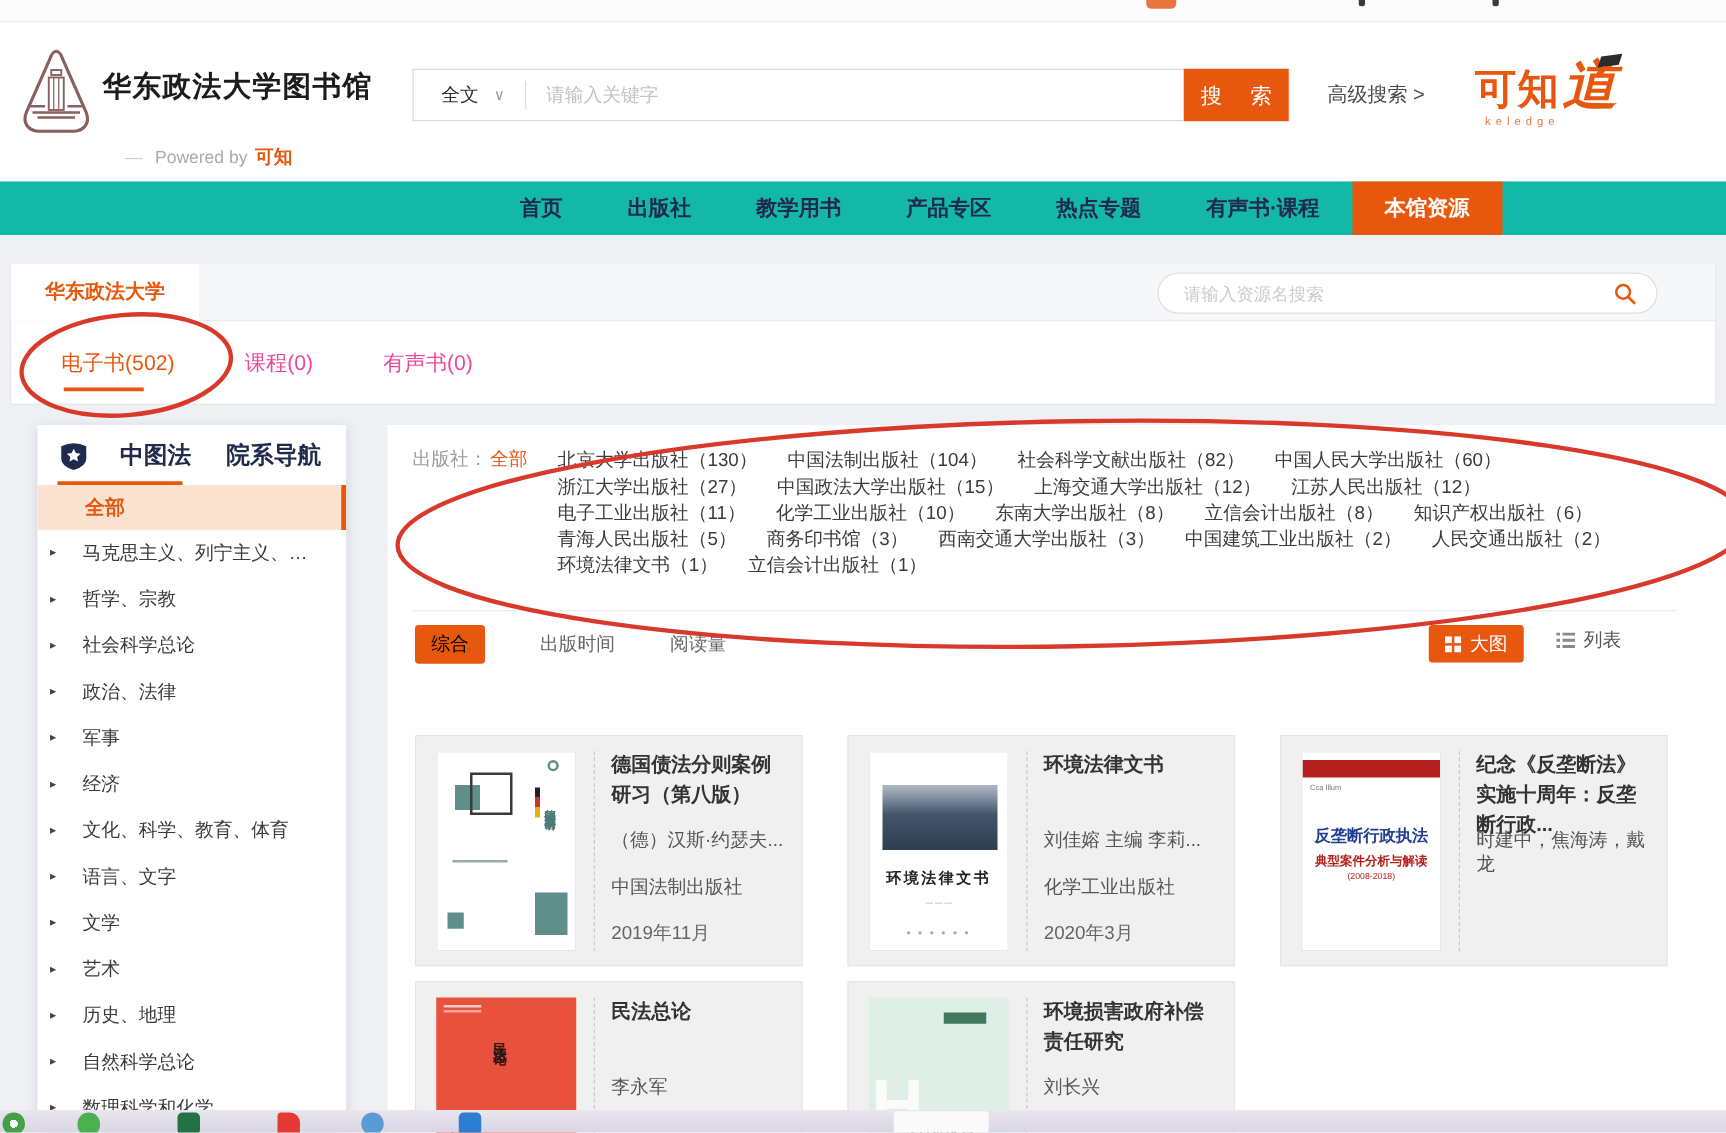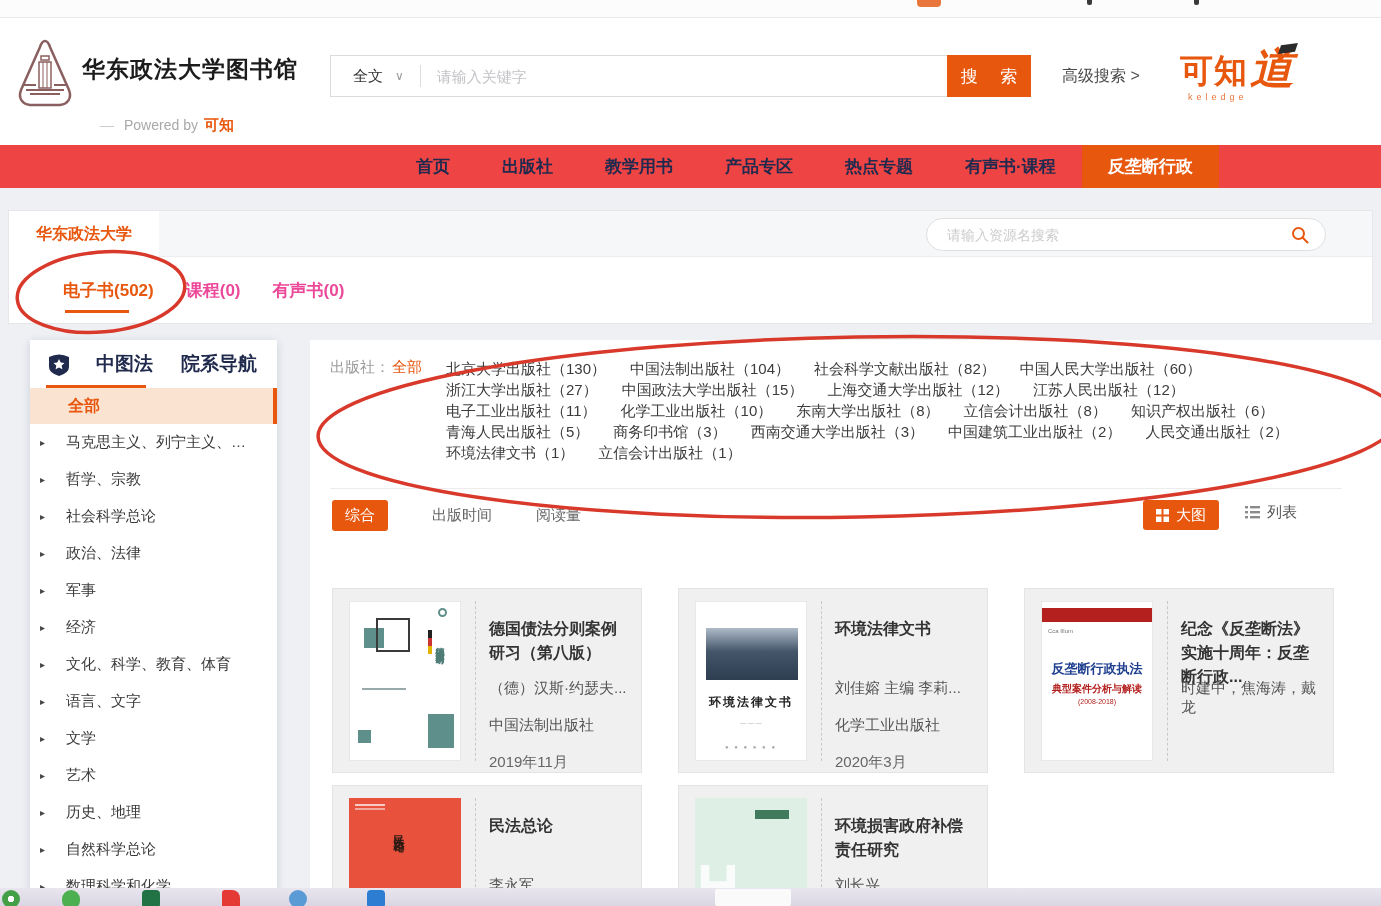--- a/index.html
+++ b/index.html
@@ -30,36 +30,36 @@
   #adv-search { position:absolute; left:1062px; top:48px; font-size:16px; color:#4a4a4a; cursor:pointer; }
 
   #keledge { position:absolute; left:1180px; top:28px; width:150px; color:#e8570e; }
   #keledge .k-row { display:flex; align-items:flex-start; line-height:1; position:relative; }
   #keledge .k-main { font-size:33px; font-weight:bold; letter-spacing:1px; margin-top:8px; }
   #keledge .k-dao { font-size:44px; font-weight:bold; font-style:italic; margin-left:2px; }
   #keledge .k-cap { position:absolute; right:34px; top:-2px; width:16px; height:9px; background:#2b2b2b; transform:skewX(-25deg) rotate(-8deg); }
   #keledge .k-sub { font-size:9px; letter-spacing:4px; color:#e8763c; margin-top:2px; padding-left:8px; }
 
   
-  #nav { display:flex; align-items:stretch; height:43px; background:#ef4444; padding-left:390px; }
+  #nav { display:flex; align-items:stretch; height:43px; background:#14b8a6; padding-left:390px; }
   .nav-item { display:flex; align-items:center; padding:0 26px; font-size:17px; font-weight:bold; color:#202a4e; cursor:pointer; white-space:nowrap; }
   .nav-item.active { background:#e8570e; color:#fff; }
 
   
   #main { position:relative; height:718px; background:#eef0f4; }
 
   
   #res-panel { position:absolute; left:8px; top:22px; width:1365px; height:114px; background:#fff; border:1px solid #e7e7ea; }
   #org-row { position:relative; height:46px; background:#f6f7f9; border-bottom:1px solid #ededef; }
   #org-tab { width:150px; height:46px; background:#fff; color:#e8570e; font-weight:bold; font-size:16px; line-height:46px; text-align:center; cursor:pointer; }
   #res-search-pill { position:absolute; left:917px; top:7px; width:400px; height:33px; border:1px solid #e0e0e2; border-radius:17px; background:#fff; display:flex; align-items:center; }
   #res-search-input { flex:1; border:none; outline:none; background:transparent; padding-left:20px; font-size:14px; color:#333; }
   #res-search-input::placeholder { color:#ccc; }
   #res-search-pill svg { margin-right:16px; cursor:pointer; }
-  #subtabs { display:flex; gap:32px; padding:22px 0 0 54px;font-weight:bold; }
+  #subtabs { display:flex; gap:56px; padding:22px 0 0 40px; }
   .subtab { position:relative; font-size:17px; color:#ec4899; cursor:pointer; }
   .subtab .tab-cnt::before { content:"("; } .subtab .tab-cnt::after { content:")"; }
   .subtab.active { color:#e8570e; }
   .subtab.active::after { content:""; position:absolute; left:2px; bottom:-11px; width:64px; height:3px; background:#e8570e; }
 
   
   #sidebar { position:absolute; left:30px; top:152px; width:247px; height:566px; background:#fff; box-shadow:0 2px 8px rgba(110,120,140,.28); z-index:2; overflow:hidden; }
   #side-head { display:flex; align-items:center; height:48px; padding-left:16px; position:relative; }
   #side-head .t { font-size:19px; font-weight:bold; color:#1f2a4d; cursor:pointer; }
   #side-head .t1 { margin-left:24px; }
@@ -75,30 +75,30 @@
   #content { position:absolute; left:310px; top:152px; width:1071px; height:566px; background:#fff; }
   #filter-label { position:absolute; left:20px; top:18px; font-size:15px; color:#9b9b9b; }
   #filter-all { position:absolute; left:82px; top:18px; font-size:15px; color:#e8570e; cursor:pointer; }
   #pub-list { position:absolute; left:136px; top:18px; width:880px; display:flex; flex-wrap:wrap; column-gap:24px; line-height:21px; }
   .pub-link { font-size:15px; color:#3c3c3c; cursor:pointer; white-space:nowrap; }
   .pub-link .pub-cnt::before { content:"（"; } .pub-link .pub-cnt::after { content:"）"; }
   #content-divider { position:absolute; left:20px; top:148px; width:1012px; height:1px; background:#ececec; }
 
   #sort-row { position:absolute; left:22px; top:160px; display:flex; align-items:center; gap:44px; }
   .sort-opt { font-size:15px; color:#666; cursor:pointer; }
-  .sort-opt.active { background:#e8570e; color:#ffffff; padding:6px 13px; border-radius:3px; }
+  .sort-opt.active { background:#e8570e; color:#000000; padding:6px 13px; border-radius:3px; }
   #view-large { position:absolute; left:833px; top:160px; height:30px; display:flex; align-items:center; gap:7px; background:#e8570e; color:#fff; padding:0 13px; border-radius:3px; font-size:15px; cursor:pointer; }
   #view-list { position:absolute; left:935px; top:163px; display:flex; align-items:center; gap:7px; color:#555; font-size:15px; cursor:pointer; }
 
   
   #book-grid { position:absolute; left:22px; top:248px; width:1040px; display:flex; flex-wrap:wrap; gap:12px 36px; }
   .card { position:relative; width:310px; height:185px; background:#f0f0f1; border:1px solid #e4e4e6; cursor:pointer; }
   .cover { position:absolute; left:16px; top:12px; width:112px; height:160px; overflow:hidden; }
   .card .sep { position:absolute; left:142px; top:12px; height:160px; border-left:1px dashed #c9c9c9; }
-  .card .txt { position:absolute; left:156px; right:10px; top:16px; height:100%; }
+  .card .txt { position:absolute; left:156px; right:10px; top:0; height:100%; }
   .bk-title { position:absolute; top:12px; font-size:16px; font-weight:bold; color:#333; line-height:24px; }
   .bk-author { position:absolute; top:74px; font-size:15px; color:#555; }
   .bk-pub { position:absolute; top:111px; font-size:15px; color:#555; }
   .bk-date { position:absolute; top:148px; font-size:15px; color:#666; }
 
   
   .c1 { background:#fff; border:1px solid #e8e8e8; }
   .c1 .sq-a { position:absolute; left:14px; top:26px; width:20px; height:20px; background:#5f8f8a; }
   .c1 .sq-b { position:absolute; left:26px; top:16px; width:34px; height:34px; border:2px solid #3a3a3a; }
   .c1 .flag { position:absolute; left:78px; top:28px; width:4px; height:24px; background:linear-gradient(#222 33%,#c33 33%,#c33 66%,#e2b400 66%); }
@@ -204,21 +204,21 @@
     <div class="nav-item">
       <span>产品专区</span>
     </div>
     <div class="nav-item">
       <span>热点专题</span>
     </div>
     <div class="nav-item">
       <span>有声书·课程</span>
     </div>
     <div class="nav-item active">
-      <span>反垄断行政</span>
+      <span>本馆资源</span>
     </div>
   </div>
 
 <div id="main">
 
   <div id="res-panel">
     <div id="org-row">
       <div id="res-search-pill">
         <input id="res-search-input" placeholder="请输入资源名搜索" style="">
         <svg width="18" height="18" viewBox="0 0 18 18">

